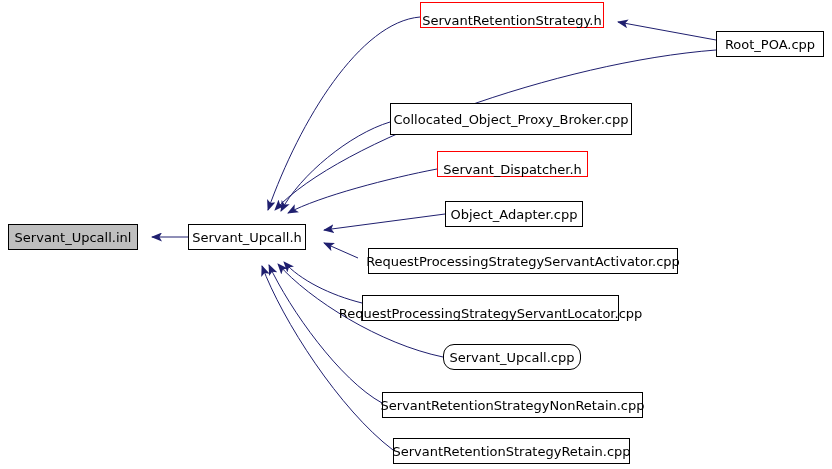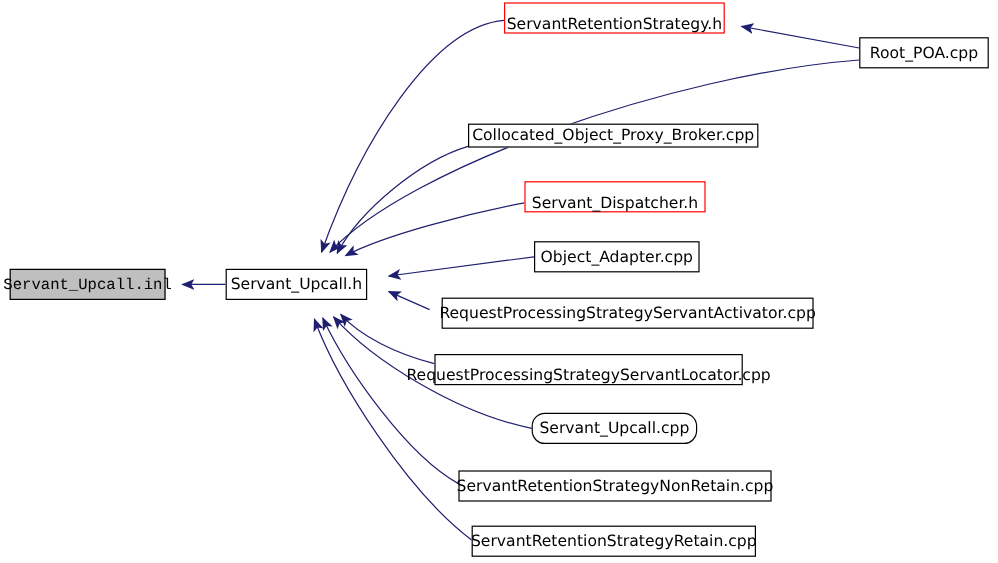--- a/index.html
+++ b/index.html
@@ -39,21 +39,20 @@
     letter-spacing: 0px;
     line-height: 1;
   }
   .node.red {
     border-color: #ff0000;
     align-items: flex-end;
   }
   .node.current {
     background: #bfbfbf;
     border-color: #000000;
-    font-family: Liberation Mono, monospace;
   }
   .node-label {
     pointer-events: none;
   }
 </style>
 </head>
 <body>
 
 <div id="graph-root">
 
@@ -85,21 +84,21 @@
       </div>
       <div class="node" style="left: 188px; top: 224px; width: 118px; height: 26px;">
         <span class="node-label">Servant_Upcall.h</span>
       </div>
       <div class="node red" style="left: 420px; top: 2px; width: 184px; height: 26px;">
         <span class="node-label">ServantRetentionStrategy.h</span>
       </div>
       <div class="node" style="left: 716px; top: 31px; width: 108px; height: 26px;">
         <span class="node-label">Root_POA.cpp</span>
       </div>
-      <div class="node" style="left: 390px; top: 103px; width: 242px; height: 20px;">
+      <div class="node" style="left: 390px; top: 103px; width: 242px; height: 32px;">
         <span class="node-label">Collocated_Object_Proxy_Broker.cpp</span>
       </div>
       <div class="node red" style="left: 437px; top: 151px; width: 151px; height: 26px;">
         <span class="node-label">Servant_Dispatcher.h</span>
       </div>
       <div class="node" style="left: 445px; top: 201px; width: 138px; height: 26px;">
         <span class="node-label">Object_Adapter.cpp</span>
       </div>
       <div class="node" style="left: 348px; top: 248px; width: 310px; height: 26px; margin-left: 20px;">
         <span class="node-label">RequestProcessingStrategyServantActivator.cpp</span>

